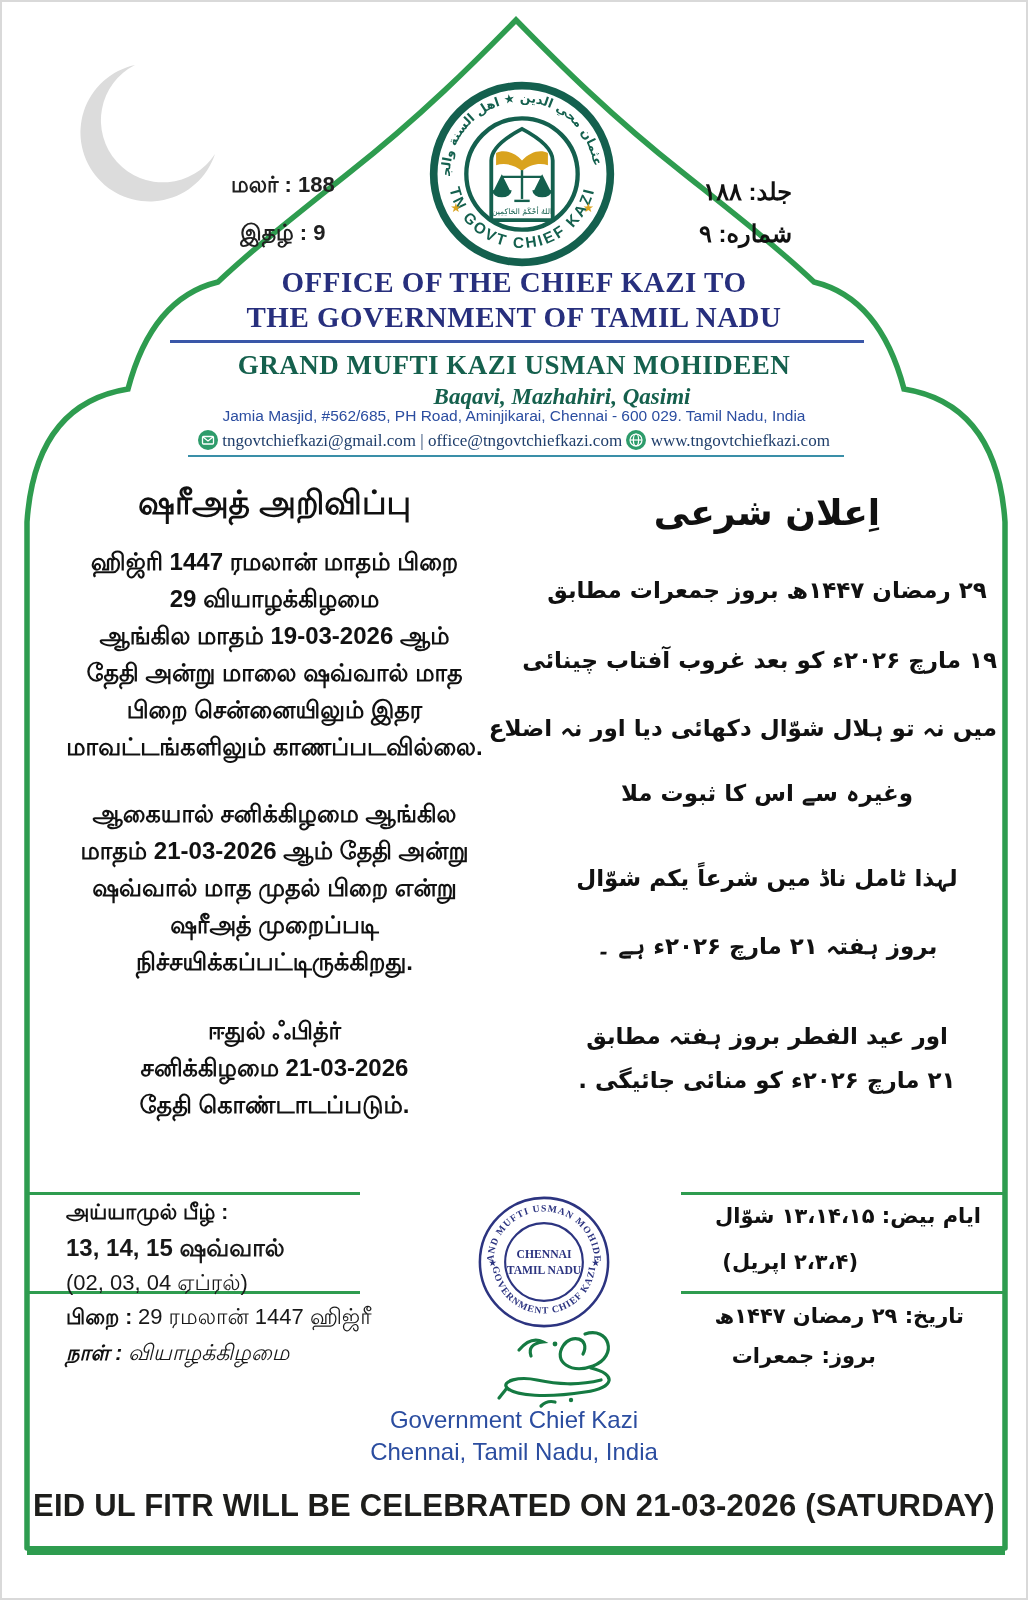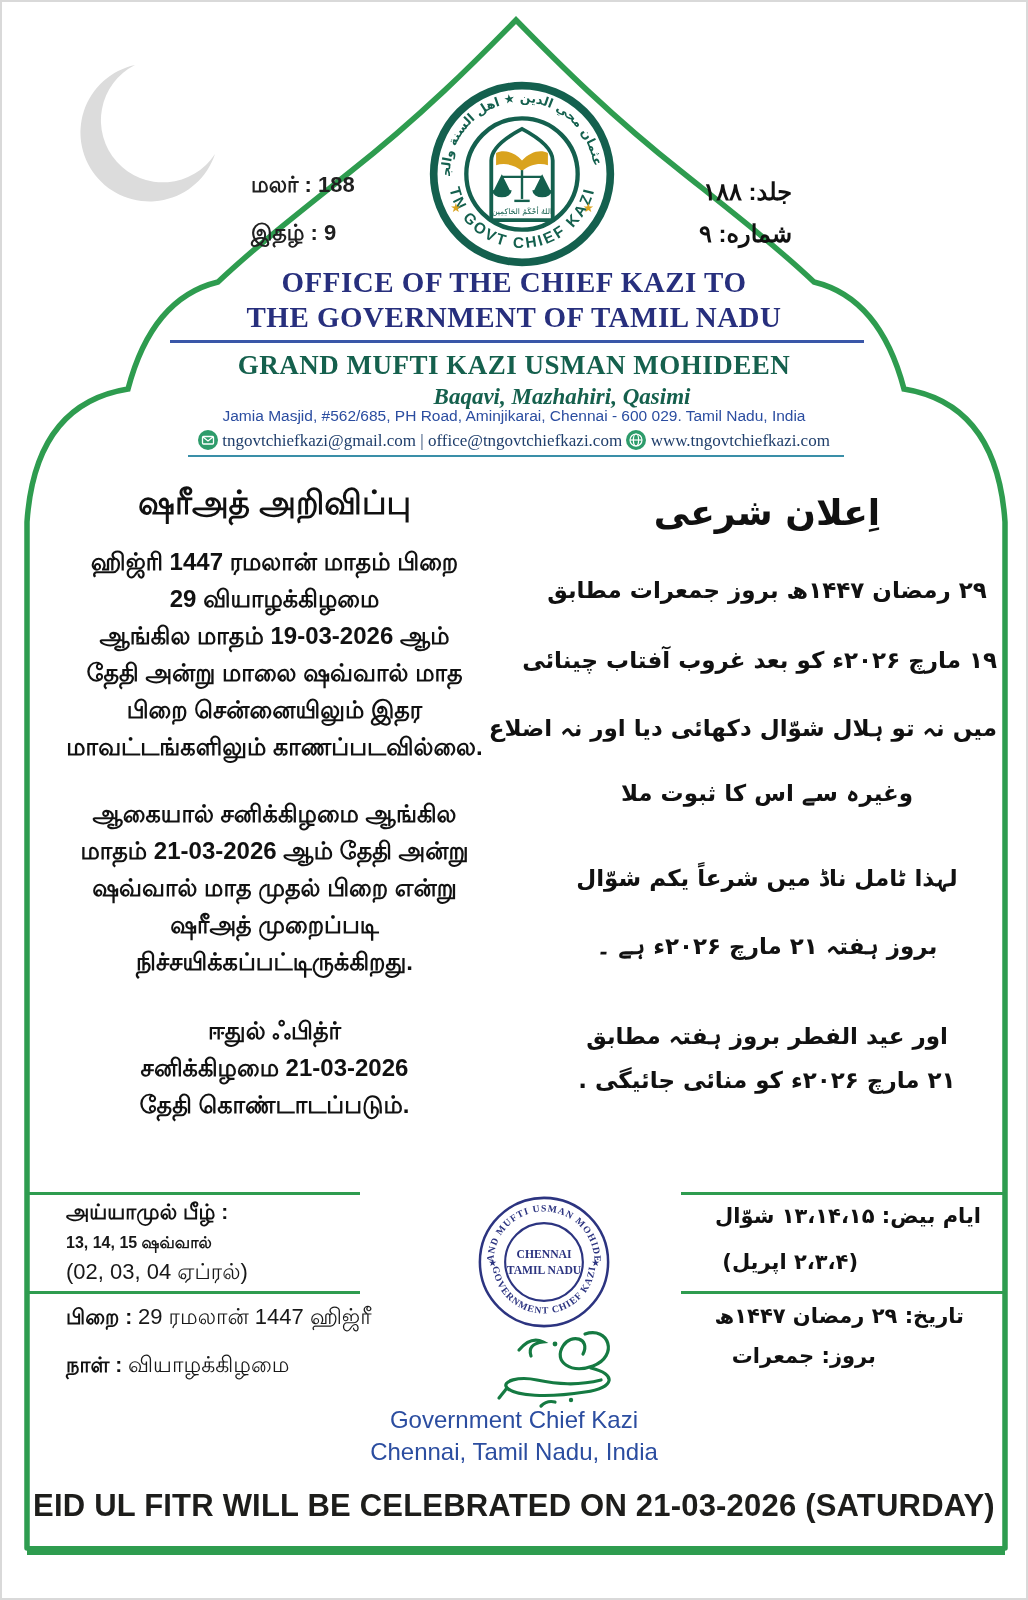--- a/index.html
+++ b/index.html
@@ -26,40 +26,40 @@
   .tamil-col{left:55px;top:460px;width:435px;text-align:center;}
   .tamil-head{font-size:33px;font-weight:800;color:#111;line-height:1;}
   .tamil-line{position:absolute;width:100%;text-align:center;font-size:24px;font-weight:bold;
     color:#111;white-space:nowrap;line-height:1;}
   .urdu-col{left:535px;top:455px;width:460px;text-align:center;direction:rtl;margin-top:20px;}
   .urdu-head{font-size:36px;font-weight:bold;color:#111;font-family:"DejaVu Sans",sans-serif;line-height:1;}
   .urdu-line{position:absolute;width:100%;text-align:center;font-size:23px;font-weight:600;
     color:#111;font-family:"DejaVu Sans",sans-serif;white-space:nowrap;direction:rtl;line-height:1;}
   .divider-green{position:absolute;height:3px;background:#2E9C4F;}
   .fl-label{font-size:21px;font-weight:800;color:#111;}
-  .fl-text{font-size:16px;font-weight:600;color:#181818;}
+  .fl-text{font-size:24px;font-weight:600;color:#181818;}
   .fl-text2{font-size:22px;font-weight:500;color:#181818;}
   .fr-line{position:absolute;font-family:"DejaVu Sans",sans-serif;font-size:21px;font-weight:600;
     color:#111;direction:rtl;white-space:nowrap;}
   .signoff{width:100%;text-align:center;font-size:24px;color:#2b4da0;line-height:1;}
   .banner{width:100%;text-align:center;font-size:31px;font-weight:bold;color:#1d1d1b;letter-spacing:.2px;}
 </style>
 </head>
 <body>
 
 <div class="page">
 
   <svg class="abs" style="left:0;top:0;" width="1028" height="1600" viewBox="0 0 1028 1600">
     <path d="M 133 63 A 69 69 0 1 0 213 152 A 62 62 0 1 1 133 63 Z" fill="#dcdcdc"></path>
     <path d="M 25 1546 L 25 520 Q 33 402 126 387 Q 150 296 216 280 C 253 245 298 210 348 170 C 418 115 473 60 514 18
          C 555 60 610 115 680 170 C 730 210 775 245 812 280 Q 878 296 902 387 Q 995 402 1003 520 L 1003 1546" fill="none" stroke="#2E9C4F" stroke-width="5.5" stroke-linecap="round"></path>
     <rect x="25" y="1544" width="978" height="9" fill="#2E9C4F"></rect>
   </svg>
 
-  <div class="abs masthead-tamil" style="left:249px;top:172px;">
+  <div class="abs masthead-tamil" style="left:229px;top:172px;text-align:center;">
     <div>மலர் : 188</div>
     <div style="margin-top:26px;">இதழ் : 9</div>
   </div>
   <div class="abs masthead-urdu" style="left:640px;top:178px;width:150px;text-align:right;">
     <div>جلد: ۱۸۸</div>
     <div style="margin-top:18px;">شماره: ۹</div>
   </div>
 
   <svg class="abs" style="left:424px;top:76px;" width="192" height="192" viewBox="0 0 200 200">
     <circle cx="100" cy="100" r="92" fill="#ffffff" stroke="#14604e" stroke-width="8"></circle>
@@ -158,21 +158,21 @@
   <div class="abs" style="left:64px;top:1198px;width:300px;">
     <div class="fl-label">அய்யாமுல் பீழ் :</div>
     <div class="fl-text" style="margin-top:7px;">13, 14, 15 ஷவ்வால்</div>
     <div class="fl-text2" style="margin-top:5px;">(02, 03, 04 ஏப்ரல்)</div>
   </div>
   <div class="abs" style="left:64px;top:1302px;width:330px;">
     <div style="font-size:21px;">
       <span class="fl-label">பிறை :</span>
       <span class="fl-text2">29 ரமலான் 1447 ஹிஜ்ரீ</span>
     </div>
-    <div style="font-size:21px;margin-top:20px;">
+    <div style="font-size:21px;margin-top:8px;font-style:italic;">
       <span class="fl-label">நாள் :</span>
       <span class="fl-text2">வியாழக்கிழமை</span>
     </div>
   </div>
 
   <div class="fr-line" style="right:45px;top:1202px;">ایام بیض: ۱۳،۱۴،۱۵ شوّال</div>
   <div class="fr-line" style="right:168px;top:1248px;">(۲،۳،۴ اپریل)</div>
   <div class="fr-line" style="right:62px;top:1302px;">تاریخ: ۲۹ رمضان ۱۴۴۷ھ</div>
   <div class="fr-line" style="right:150px;top:1342px;">بروز: جمعرات</div>
 

